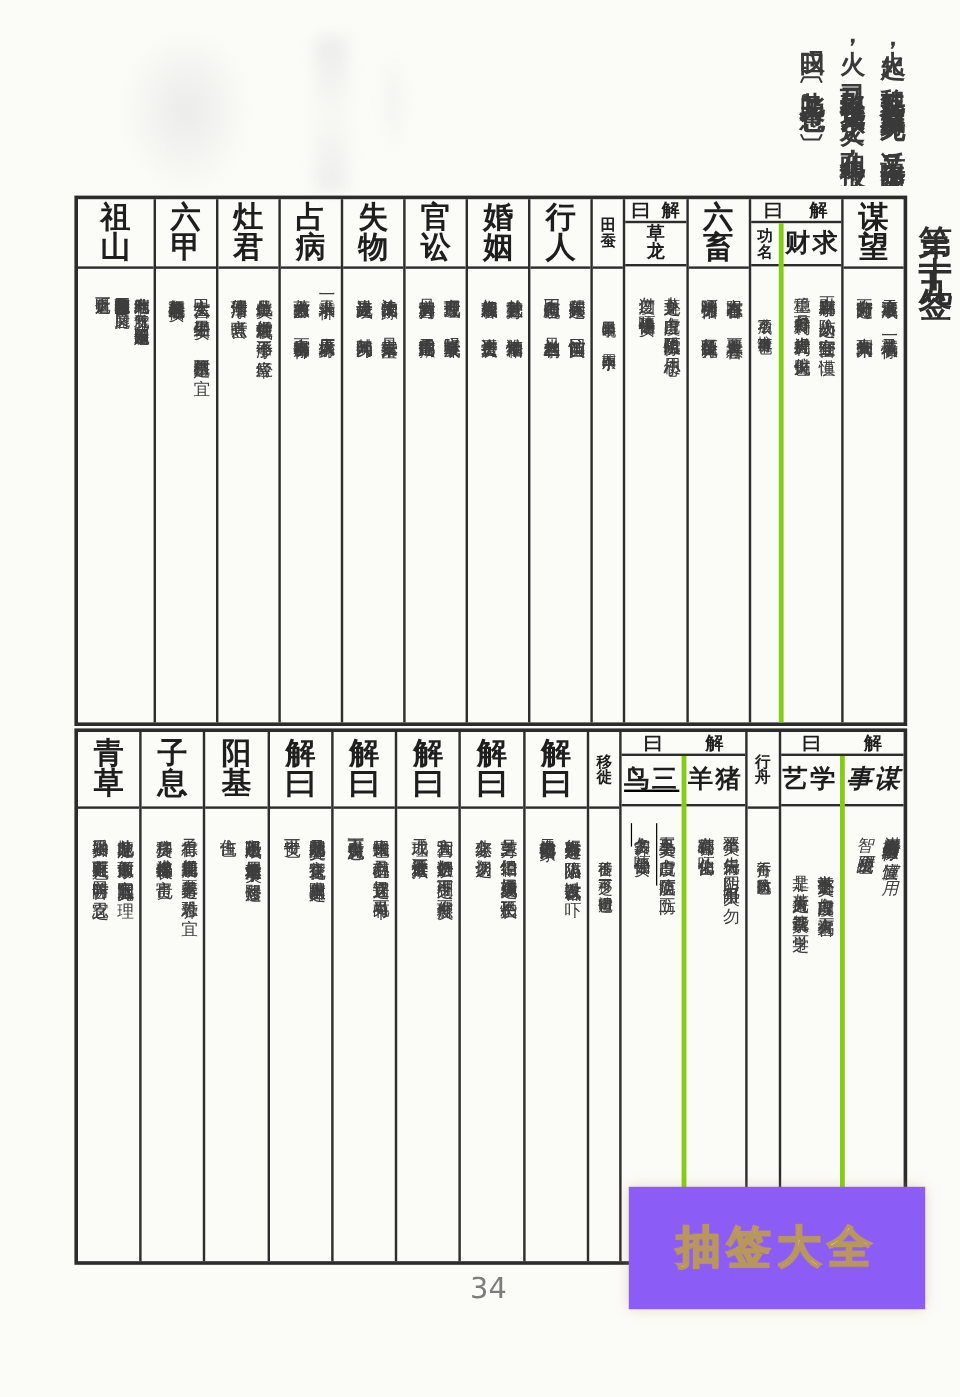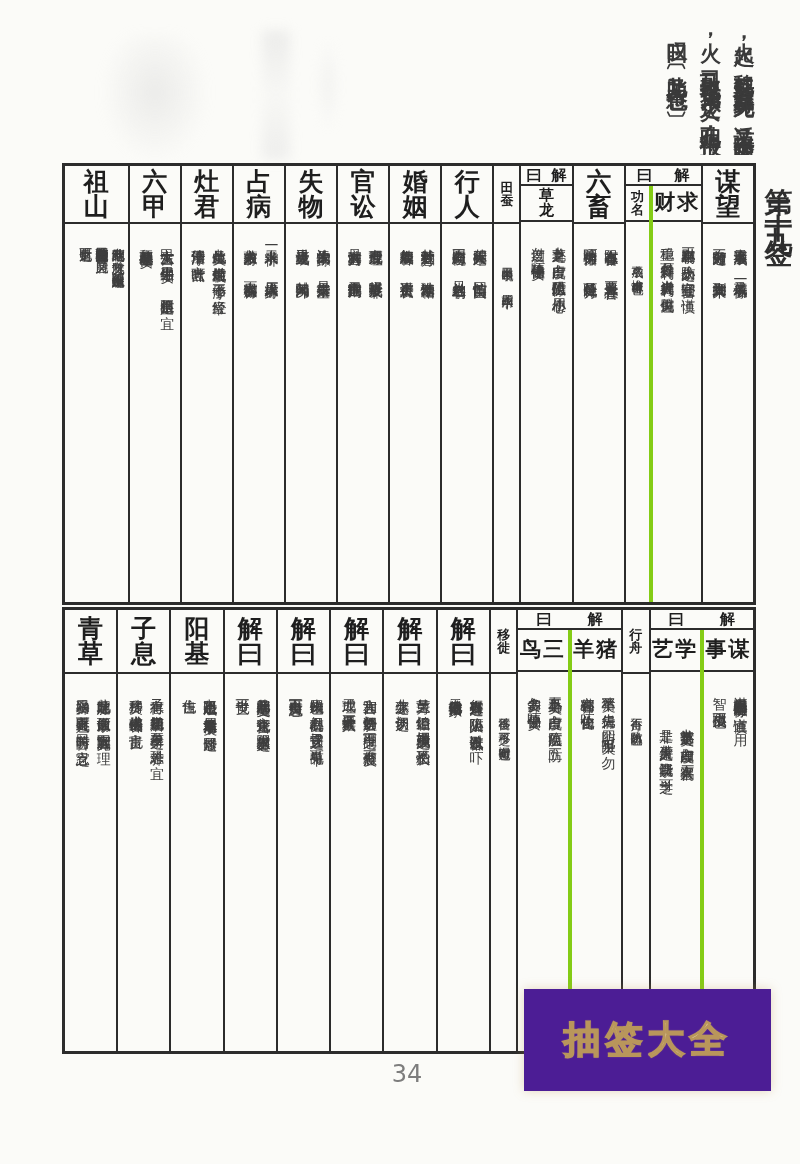--- a/index.html
+++ b/index.html
@@ -69,21 +69,21 @@
   }
   .content.dense { font-size: 13px; line-height: 1.25; letter-spacing: 0; }
   .narrow .content, .col.narrow .content { font-size: 12px; padding-top: 34px; line-height: 1.7; }
 
   .page-number {
     position: absolute; left: 375px; top: 1060px; width: 64px; text-align: center;
     font-family: "DejaVu Sans", sans-serif; font-size: 24px; color: #7d7d7d;
   }
   .watermark {
     position: absolute; left: 524px; top: 989px; width: 247px; height: 102px;
-    background: #4c1d95; display: flex; align-items: center; justify-content: center;
+    background: #8b5cf6; display: flex; align-items: center; justify-content: center;
     z-index: 10; box-shadow: 0 0 10px rgba(190,150,85,.35);
   }
   .watermark span {
     font-size: 37px; font-weight: 700; letter-spacing: 5px; color: #f4e6bf;
     -webkit-text-stroke: 1.5px #b9965b; text-shadow: 0 0 2px #c7a467;
   }
 </style>
 </head>
 <body style="background: rgb(251, 251, 248);">
 
@@ -337,21 +337,21 @@
       <div class="content">
         <div class="vline">移徙不吉　不可移之　守旧待时运也</div>
       </div>
     </div>
     <div class="unit group" style="flex-grow: 4;">
       <div class="band">
         <span>曰</span>
         <span>解</span>
       </div>
       <div class="group-cols">
-        <div class="col" style="flex-grow: 2;">
+        <div class="col" style="flex-grow: 2; text-decoration: underline;">
           <div class="header rtl">鸟三</div>
           <div class="content">
             <div class="vline">卜三鸟之卦不美　白虎占度　防瘟疾厄　防五</div>
             <div class="vline">勿贪多养　吓伯公保平安</div>
           </div>
         </div>
         <div class="col" style="flex-grow: 2;">
           <div class="header rtl">羊猪</div>
           <div class="content">
             <div class="vline">猪羊不美　先失后得　防四 七 十月阻失　勿</div>
@@ -375,21 +375,21 @@
         <span>解</span>
       </div>
       <div class="group-cols">
         <div class="col" style="flex-grow: 2; gap: 32px;">
           <div class="header rtl">艺学</div>
           <div class="content">
             <div class="vline">卜学技艺之卦不美　如白虎占度　有歹人祸害</div>
             <div class="vline">是非　若肖虎牛之人　能认真学习　可学之</div>
           </div>
         </div>
-        <div class="col" style="flex-grow: 2;">
+        <div class="col" style="flex-grow: 2; font-style: italic;">
           <div class="header rtl">事谋</div>
           <div class="content">
             <div class="vline">谋事初时有小人累害劫财等惊阻　宜谨慎　用</div>
             <div class="vline">智　交小阳可成也</div>
           </div>
         </div>
       </div>
     </div>
   </div>
 

